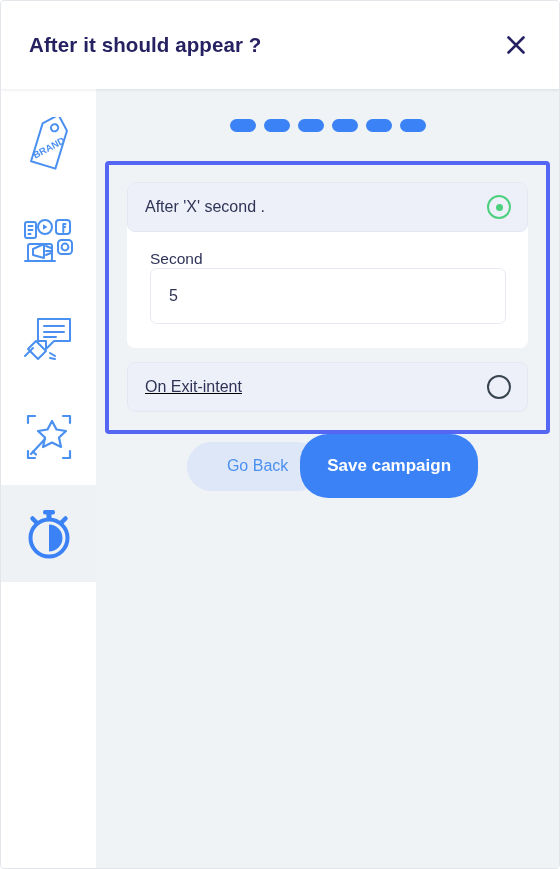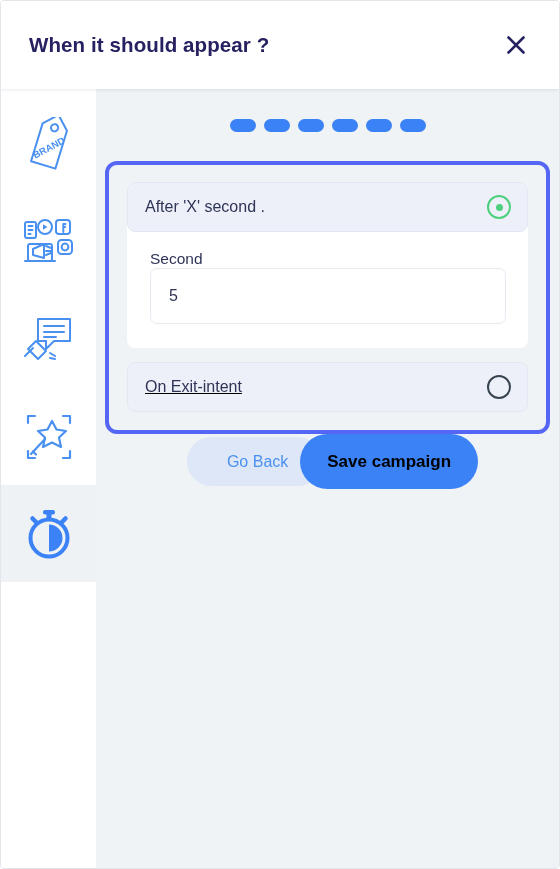--- a/index.html
+++ b/index.html
@@ -108,21 +108,21 @@
     width: 26px;
     height: 13px;
     border-radius: 7px;
     background: #cfd8e3;
   }
   .step-dot.on { background: #3b82f6; }
 
   .options-wrap {
     margin: 0 9px 0 9px;
     border: 4px solid #5566f5;
-    border-radius: 12px;
+    border-radius: 4px;
     background: #eff3f5;
     padding: 17px 18px 18px 18px;
     display: flex;
     flex-direction: column;
     gap: 14px;
   }
 
   .option-card {
     background: #ffffff;
     border-radius: 8px;
@@ -218,37 +218,37 @@
     height: 49px;
     border-radius: 25px;
     padding: 0 34px 0 40px;
     margin-right: -22px;
     position: relative;
     z-index: 1;
   }
 
   .btn-save {
     background: #3b82f6;
-    color: #000000;
+    color: #ffffff;
     font-size: 17px;
     font-weight: bold;
-    height: 55px;
+    height: 64px;
     border-radius: 28px;
     padding: 0 27px;
     position: relative;
     z-index: 2;
   }
 </style>
 </head>
 <body>
 
 <div class="modal">
 
   <div class="modal-header">
-    <div class="modal-title">When it should appear ?</div>
+    <div class="modal-title">After it should appear ?</div>
     <button class="close-btn">
       <span>
         <svg width="22" height="22" viewBox="0 0 22 22">
           <path d="M3.5 3.5 L18.5 18.5 M18.5 3.5 L3.5 18.5" stroke="#262261" stroke-width="2.6" stroke-linecap="round"></path>
         </svg>
       </span>
     </button>
   </div>
 
   <div class="modal-body">

